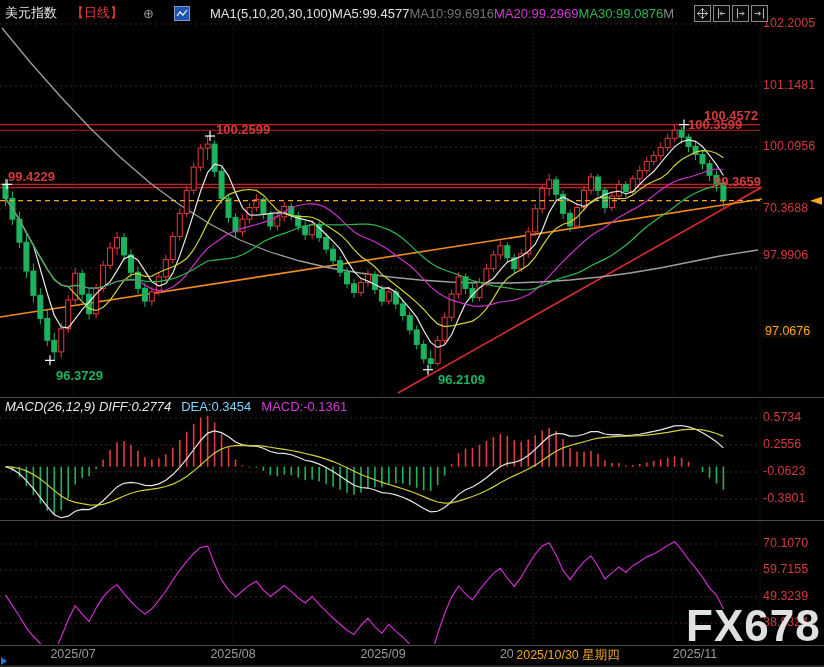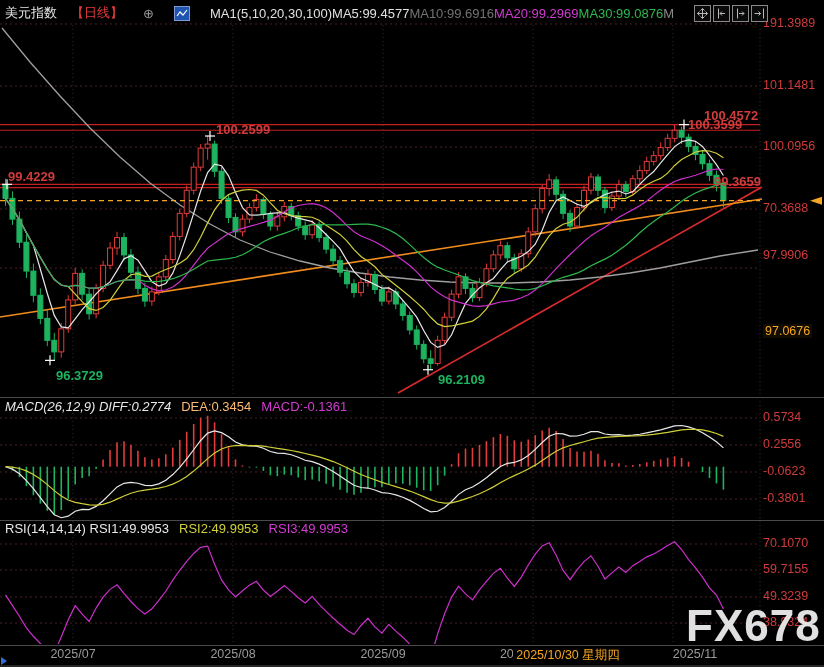--- a/index.html
+++ b/index.html
@@ -450,25 +450,24 @@
           <path d="M2.5 0.5v10M4 5.5h5M9 5.5l-2-2M9 5.5l-2 2" stroke="#b8b8b8" stroke-width="1" fill="none"></path>
         </svg>
   </span>
   <span class="tbtn">
     <svg width="11" height="11">
           <path d="M9.5 0.5v10M0.5 5.5h6M6.5 5.5l-2-2M6.5 5.5l-2 2" stroke="#b8b8b8" stroke-width="1" fill="none"></path>
         </svg>
   </span>
 </div>
 
-<div id="macd-header" class="ind-row" style="top:399px"><span style="color: rgb(232, 232, 232); font-style: italic;">MACD(26,12,9) DIFF:0.2774</span><span style="color: #fdba74;">DEA:0.3454</span><span style="color: rgb(210, 59, 210);">MACD:-0.1361</span></div>
-<div id="rsi-header" class="ind-row" style="top:521px"><span style="color: rgb(232, 232, 232);">RSI(14,14,14) RSI1:49.9953</span><span style="color: rgb(207, 207, 58);">RSI2:49.9953</span><span style="color: rgb(210, 59, 210);">RSI3:49.9953</span></div>
+<div id="macd-header" class="ind-row" style="top:399px"><span style="color: rgb(232, 232, 232); font-style: italic;">MACD(26,12,9) DIFF:0.2774</span><span style="color: #7dd3fc;">DEA:0.3454</span><span style="color: rgb(210, 59, 210);">MACD:-0.1361</span></div>
 
 <div id="price-axis">
-      <div class="axis-label" style="top: 16px;">191.3989</div>
+      <div class="axis-label" style="top: 16px;">102.2005</div>
       <div class="axis-label" style="top: 78px;">101.1481</div>
       <div class="axis-label" style="top: 139px;">100.0956</div>
       <div class="axis-label" style="top: 201px;">70.3688</div>
       <div class="axis-label" style="top: 248px; text-align: center;">97.9906</div>
       <div class="axis-label orange" style="top: 324px;">97.0676</div>
       <div class="axis-label" style="top: 410px;">0.5734</div>
       <div class="axis-label" style="top: 437px;">0.2556</div>
       <div class="axis-label" style="top: 464px;">-0.0623</div>
       <div class="axis-label" style="top: 491px;">-0.3801</div>
       <div class="axis-label" style="top: 536px;">70.1070</div>

